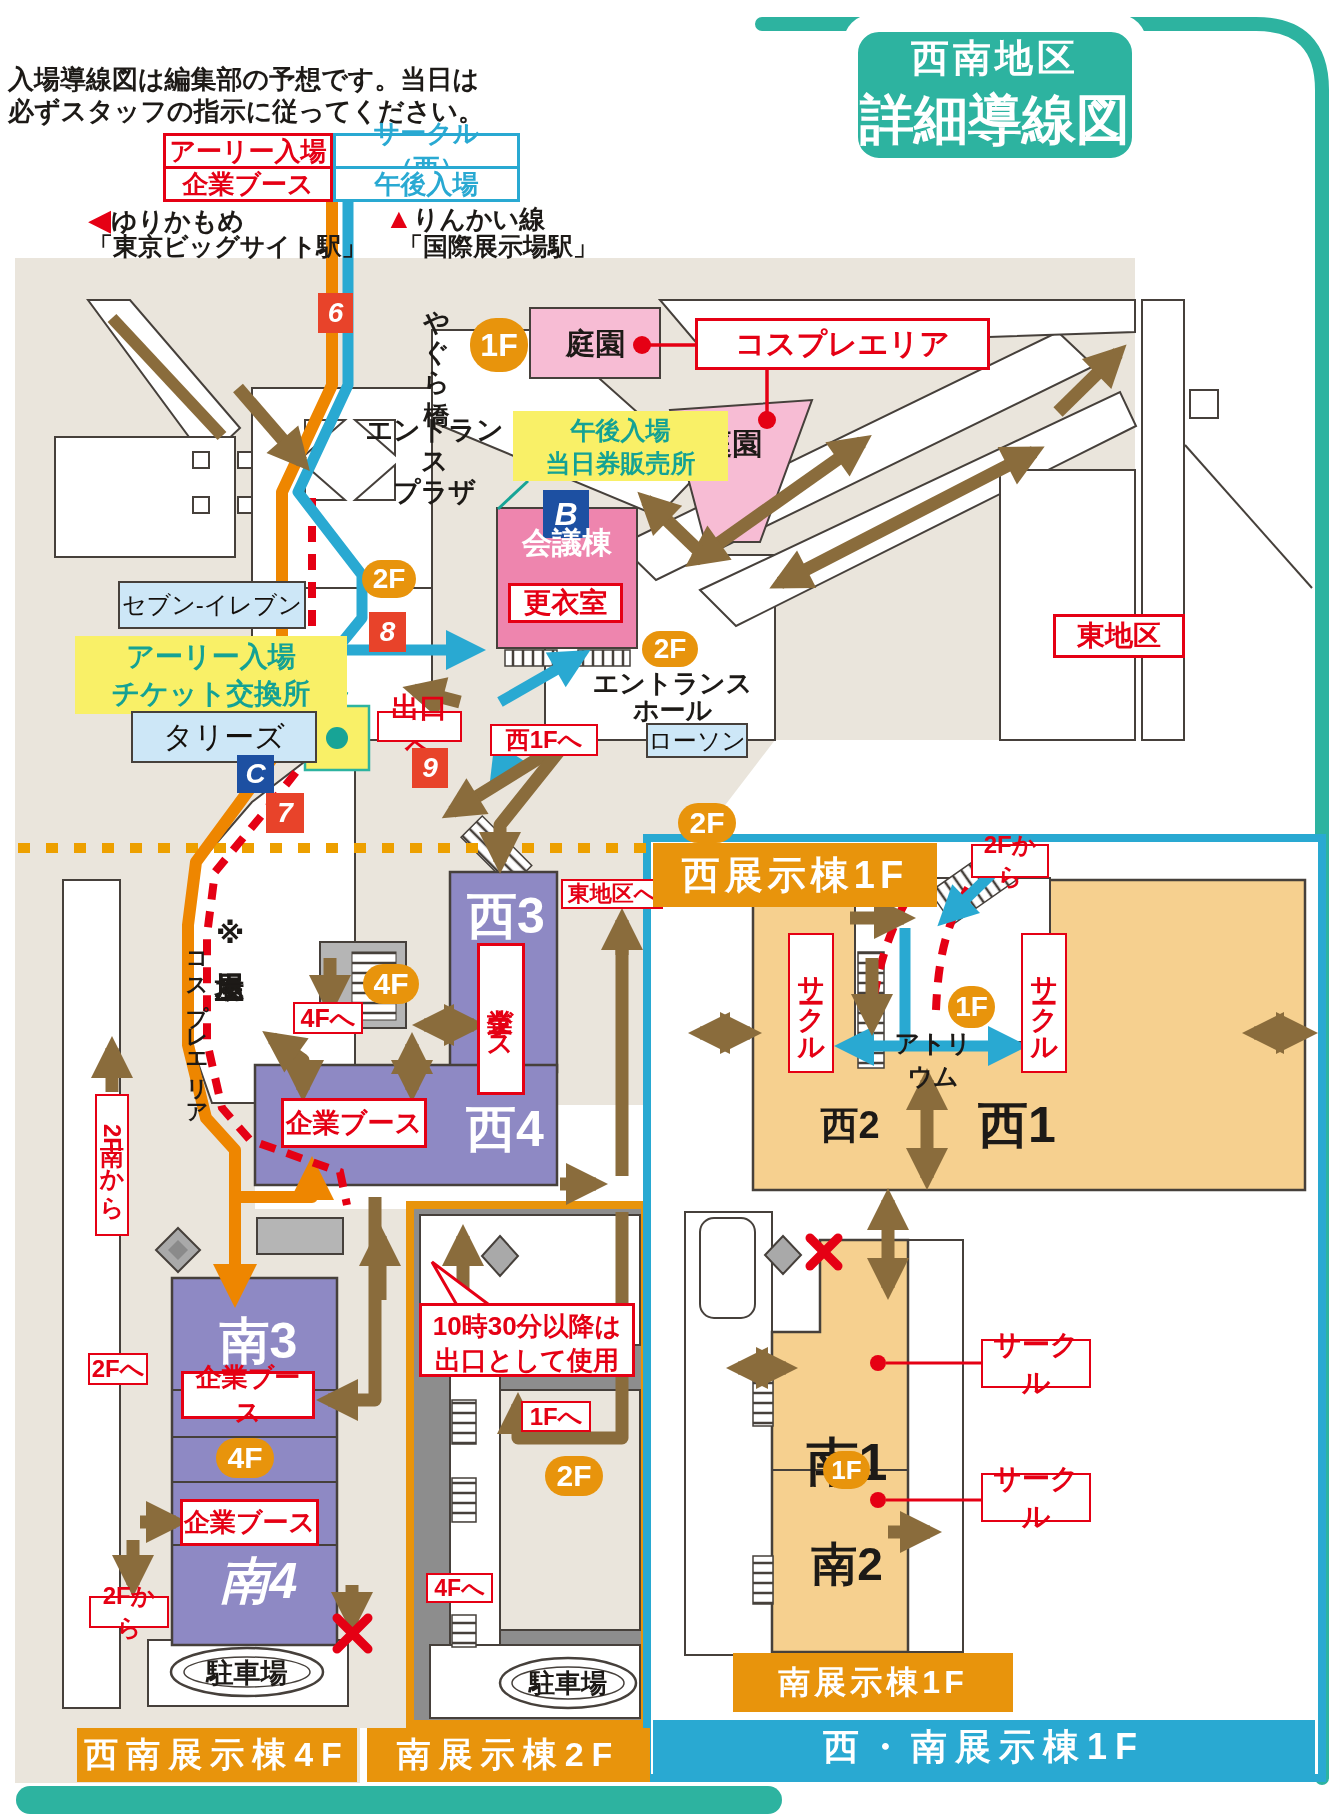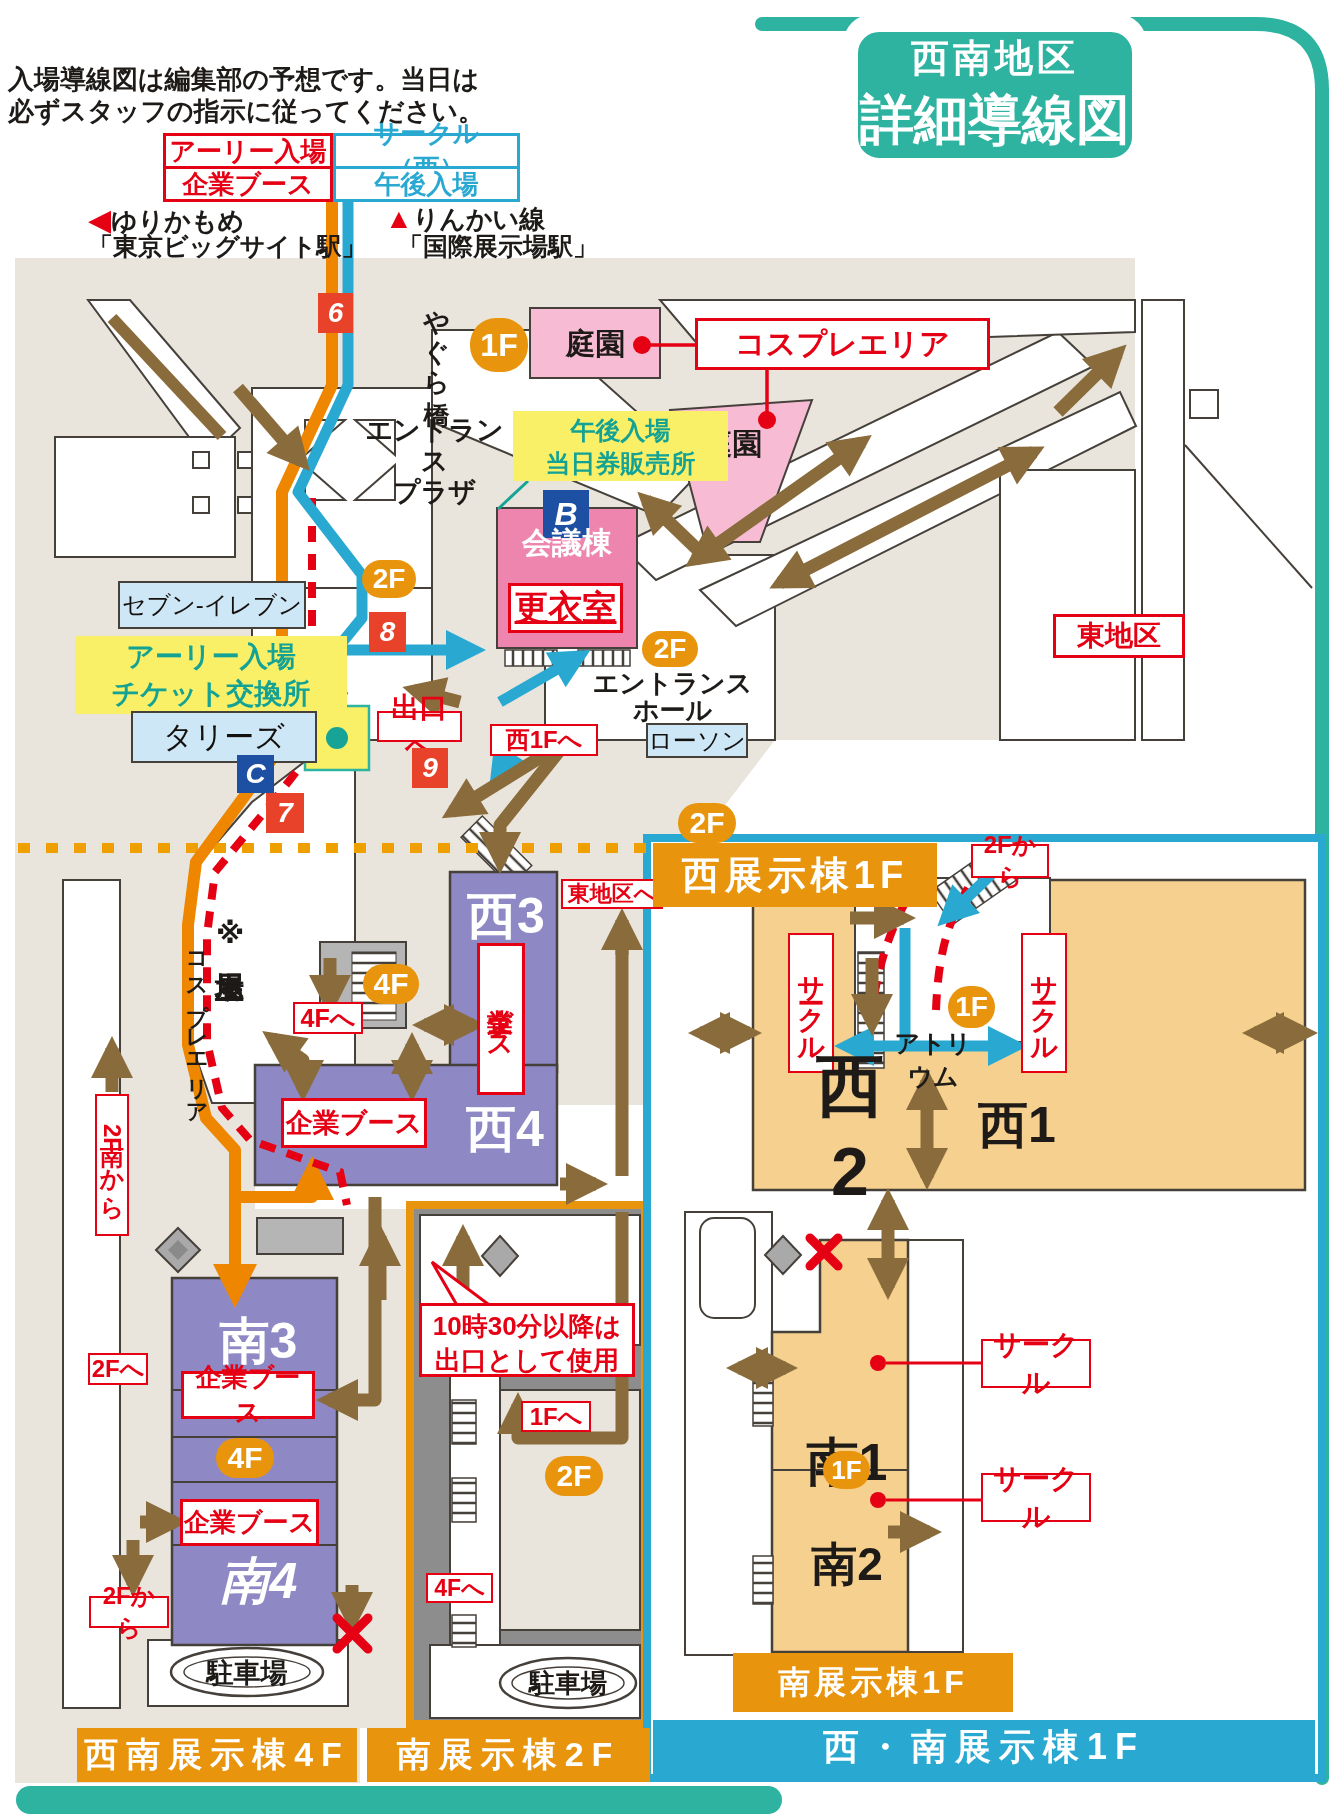--- a/index.html
+++ b/index.html
@@ -267,21 +267,21 @@
   <div>エントランス</div>
       <div>プラザ</div>
 </div>
 <div class="abs ybox" style="left:513px;top:411px;width:215px;height:70px;text-align:center;font-size:25px;line-height:33px;padding-top:3px;">
   <div>午後入場</div>
       <div>当日券販売所</div>
 </div>
 <div class="abs badge-navy flexc" style="left:543px;top:490px;width:46px;height:48px;font-size:32px;">B</div>
 
 <div class="abs wlabel flexc" style="left:512px;top:524px;width:110px;height:38px;font-size:30px;">会議棟</div>
-<div class="abs redbox flexc" style="left:508px;top:583px;width:115px;height:50px;font-size:34px;text-decoration:underline;">更衣室</div>
+<div class="abs redbox flexc" style="left:508px;top:583px;width:115px;height:40px;font-size:28px;">更衣室</div>
 
 <div class="abs badge-or flexc" style="left:362px;top:560px;width:54px;height:38px;font-size:28px;">2F</div>
 <div class="abs badge-num flexc" style="left:369px;top:612px;width:37px;height:40px;font-size:28px;">8</div>
 
 <div class="abs badge-num flexc" style="left:318px;top:293px;width:35px;height:40px;font-size:28px;">6</div>
 
 <div class="abs shop flexc" style="left:118px;top:581px;width:188px;height:48px;font-size:24px;">セブン-イレブン</div>
 <div class="abs ybox" style="left:75px;top:636px;width:272px;height:78px;text-align:center;font-size:28px;line-height:37px;padding-top:2px;">
   <div>アーリー入場</div>
       <div>チケット交換所</div>
@@ -338,21 +338,21 @@
 <div class="abs badge-or flexc" style="left:545px;top:1456px;width:58px;height:40px;font-size:30px;">2F</div>
 <div class="abs redbox flexc" style="left:426px;top:1573px;width:67px;height:30px;font-size:23px;border-width:2.5px;">4Fへ</div>
 <div class="abs klabel flexc" style="left:512px;top:1668px;width:112px;height:30px;font-size:26px;">駐車場</div>
 
 <div class="abs footer-bar flexc" style="left:653px;top:843px;width:284px;height:64px;font-size:38px;letter-spacing:5px;">西展示棟1F</div>
 <div class="abs redbox flexc" style="left:971px;top:844px;width:78px;height:34px;font-size:24px;border-width:2.5px;">2Fから</div>
 <div class="abs badge-or flexc" style="left:948px;top:986px;width:47px;height:42px;font-size:28px;">1F</div>
 <div class="abs redbox flexc vtext" style="left:788px;top:933px;width:46px;height:140px;font-size:27px;border-width:2.5px;">サークル</div>
 <div class="abs redbox flexc vtext" style="left:1021px;top:933px;width:46px;height:140px;font-size:27px;border-width:2.5px;">サークル</div>
 <div class="abs klabel flexc" style="left:883px;top:1046px;width:100px;height:28px;font-size:25px;">アトリウム</div>
-<div class="abs klabel flexc" style="left:806px;top:1096px;width:88px;height:58px;font-size:68px;">西2</div>
+<div class="abs klabel flexc" style="left:806px;top:1096px;width:88px;height:58px;font-size:38px;">西2</div>
 <div class="abs klabel flexc" style="left:973px;top:1096px;width:88px;height:58px;font-size:50px;">西1</div>
 <div class="abs klabel flexc" style="left:806px;top:1436px;width:82px;height:54px;font-size:52px;">南1</div>
 <div class="abs redbox flexc" style="left:981px;top:1339px;width:110px;height:49px;font-size:28px;border-width:2.5px;">サークル</div>
 <div class="abs badge-or flexc" style="left:823px;top:1451px;width:47px;height:38px;font-size:26px;">1F</div>
 <div class="abs redbox flexc" style="left:981px;top:1473px;width:110px;height:49px;font-size:28px;border-width:2.5px;">サークル</div>
 <div class="abs klabel flexc" style="left:806px;top:1538px;width:82px;height:54px;font-size:46px;">南2</div>
 <div class="abs footer-bar flexc" style="left:733px;top:1653px;width:280px;height:59px;font-size:32px;letter-spacing:4px;">南展示棟1F</div>
 
 <div class="abs footer-bar flexc" style="left:77px;top:1728px;width:280px;height:54px;font-size:34px;">西南展示棟4F</div>
 <div class="abs footer-bar flexc" style="left:367px;top:1728px;width:283px;height:54px;font-size:34px;">南展示棟2F</div>

